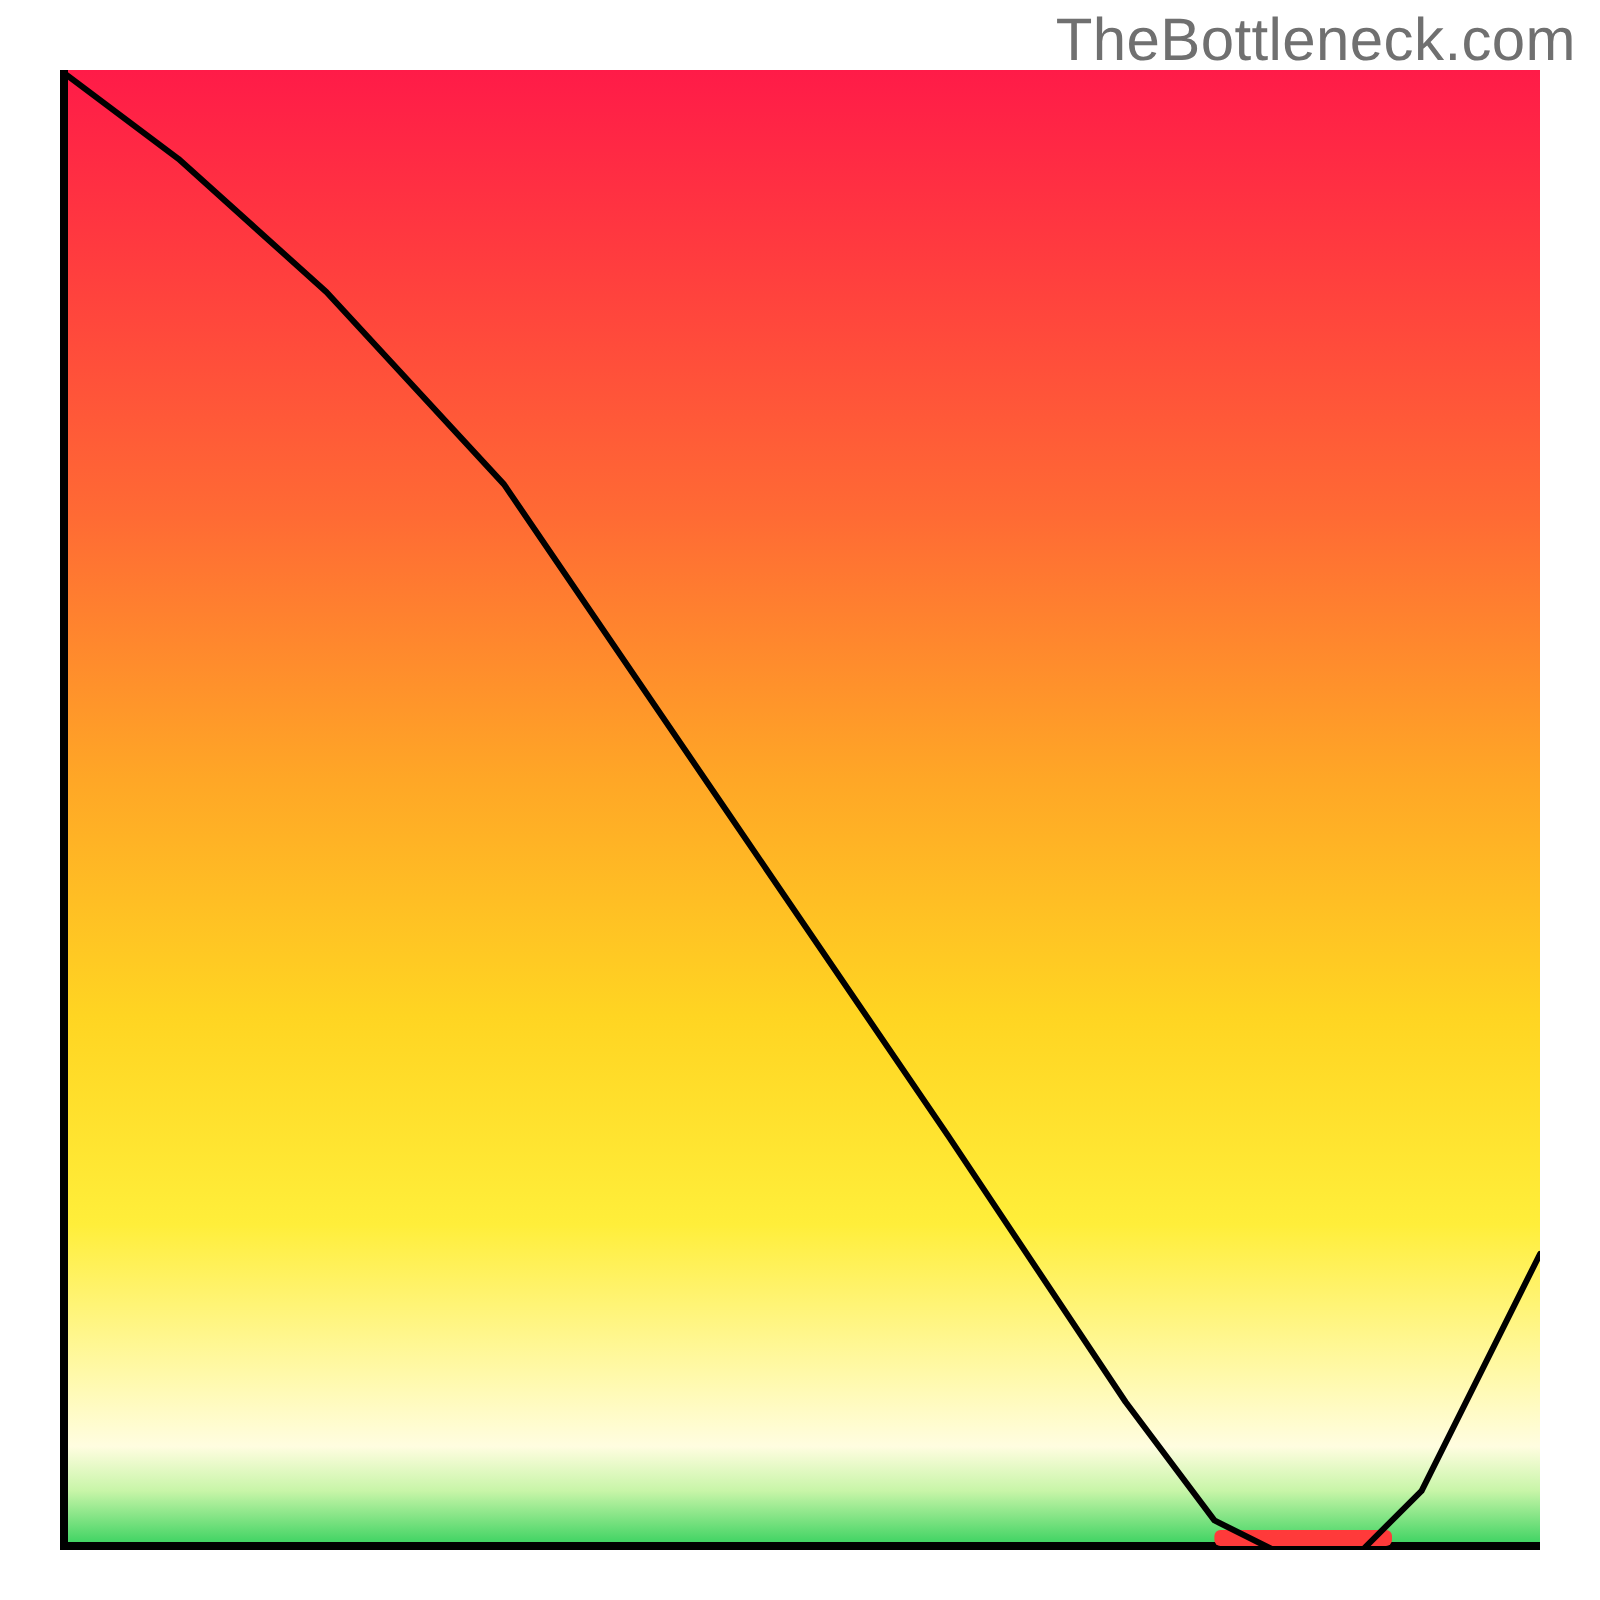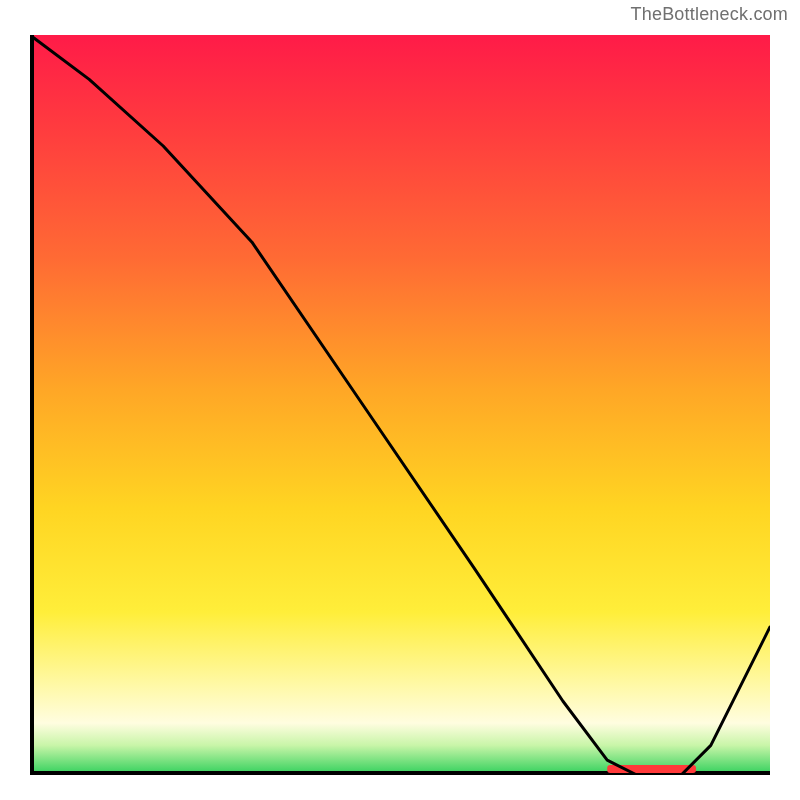--- a/index.html
+++ b/index.html
@@ -13,21 +13,21 @@
   }
   .wrap {
     position: relative;
     width: 800px;
     height: 800px;
   }
   .attribution {
     position: absolute;
     top: 4px;
     right: 12px;
-    font-size: 18px;
+    font-size: 30px;
     color: #707070;
     letter-spacing: 0.2px;
   }
   .plot {
     position: absolute;
     left: 30px;
     top: 35px;
     width: 740px;
     height: 740px;
   }

